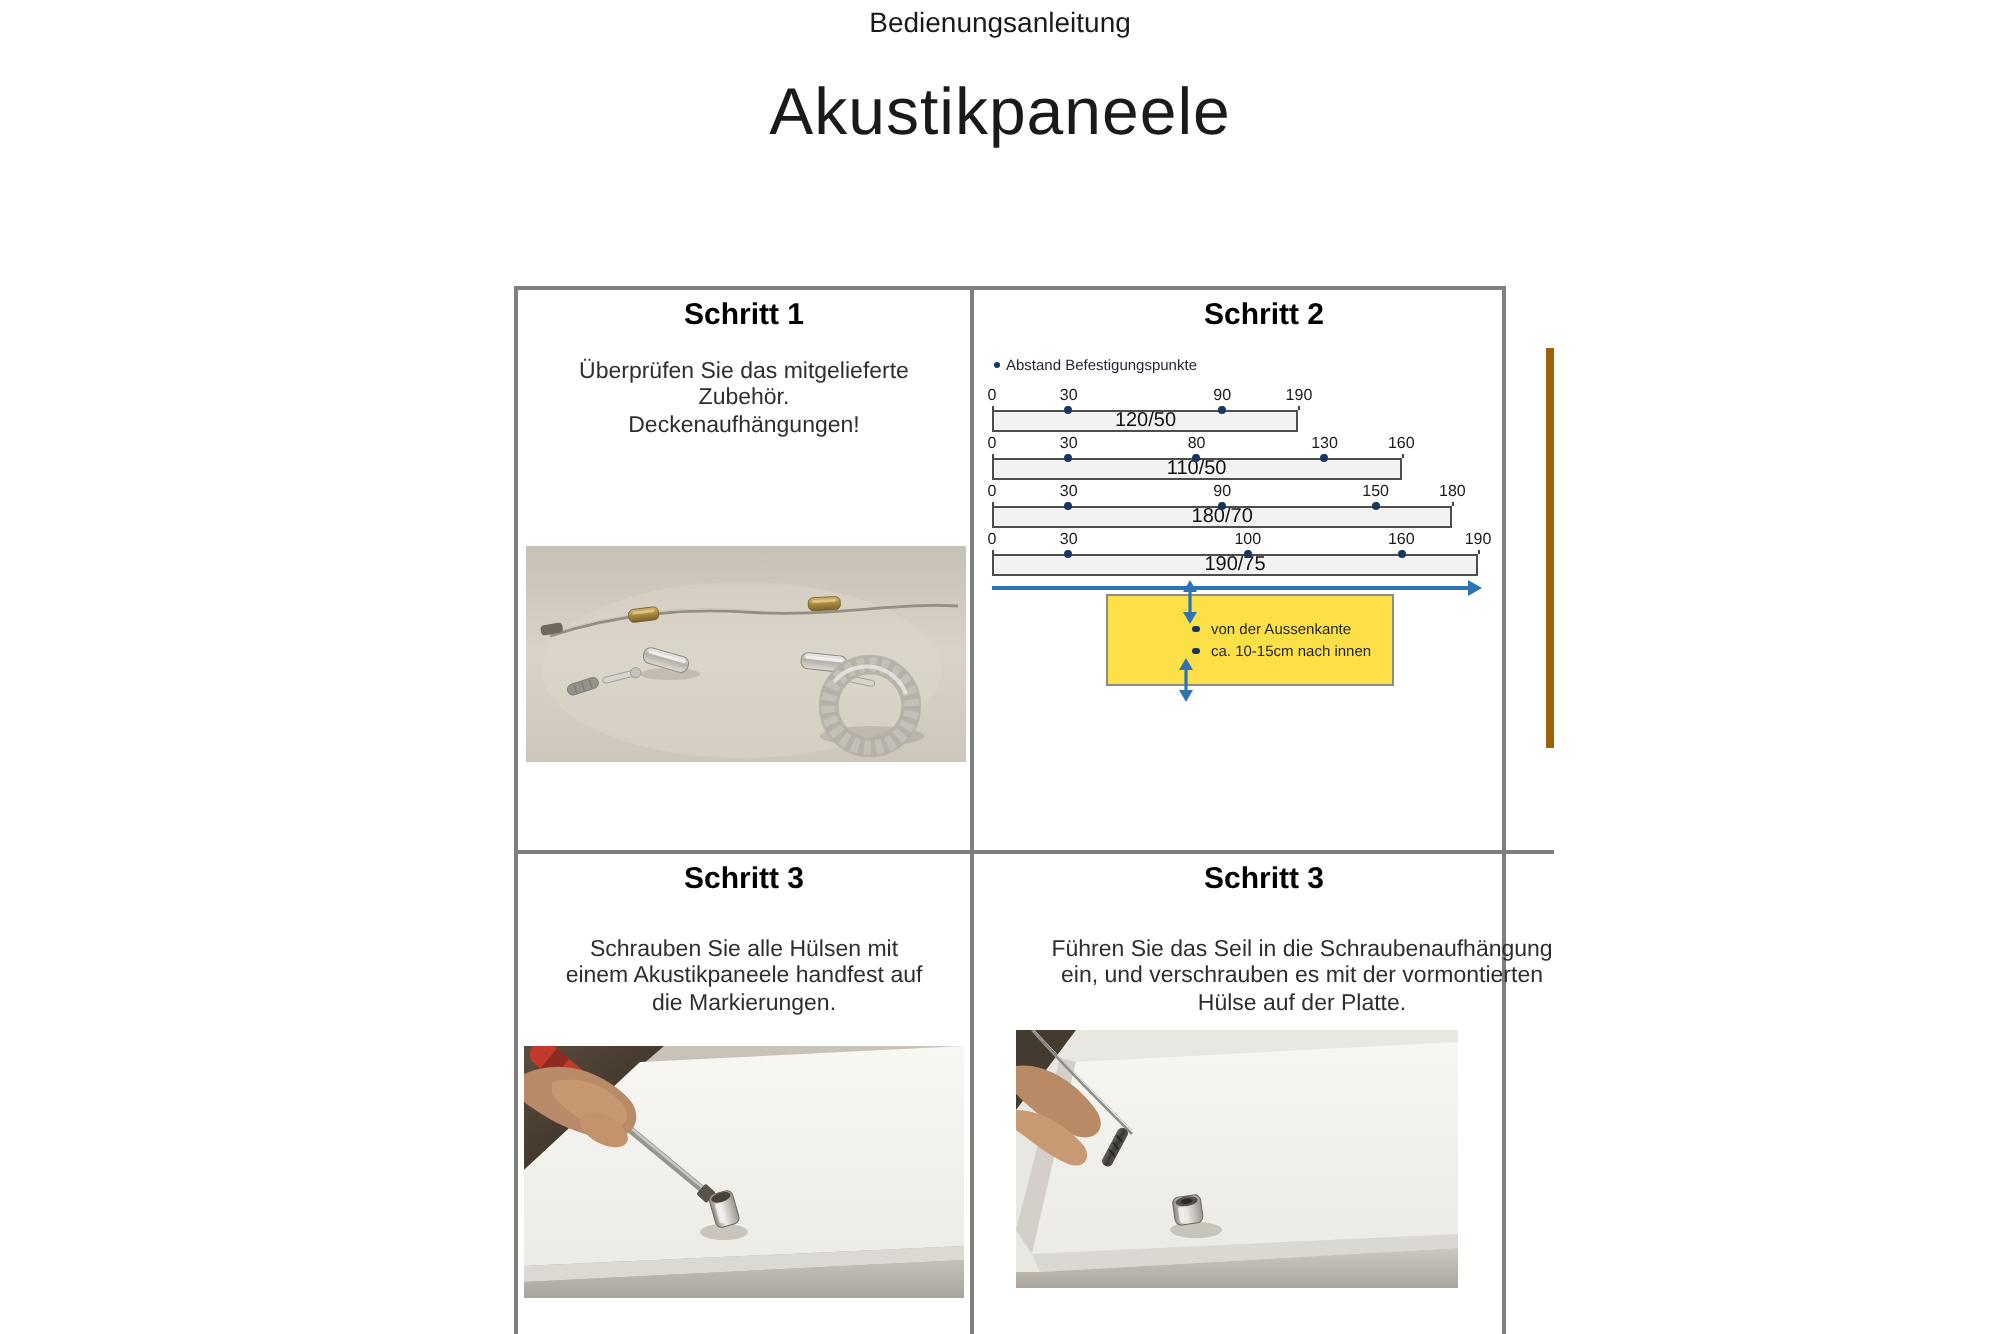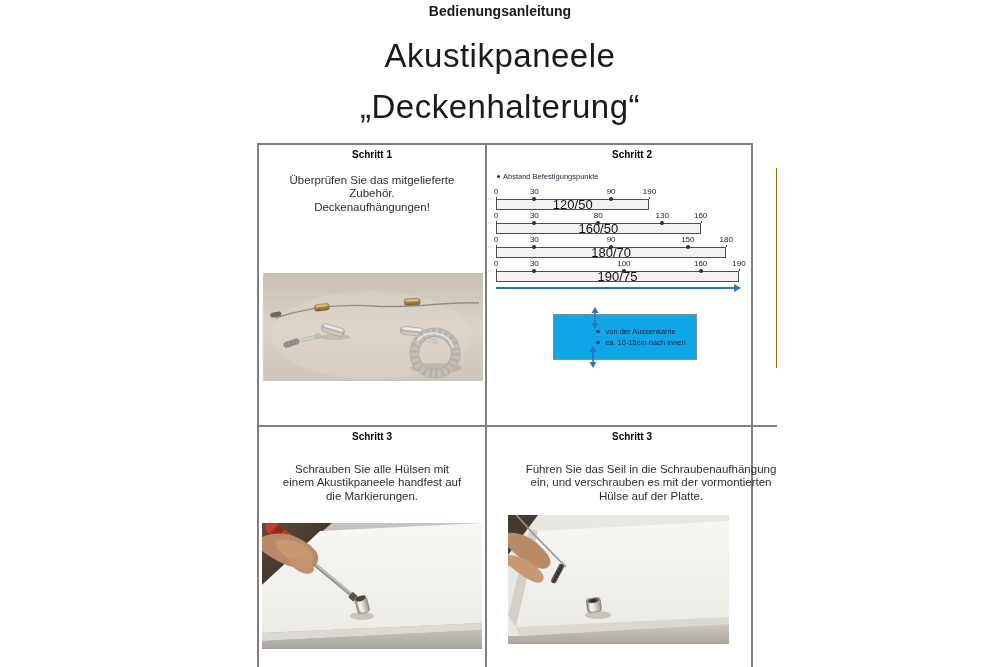--- a/index.html
+++ b/index.html
@@ -3,103 +3,102 @@
 <meta charset="utf-8">
 <style>
   html,body{margin:0;padding:0;}
   body{
     width:1000px;height:667px;overflow:hidden;position:relative;
     background:#ffffff;color:#262626;
     font-family:"Liberation Sans", sans-serif;
   }
   .doc-label{
     position:absolute;top:3px;left:0;width:1000px;text-align:center;
-    font-size:14px;font-weight:bold;color:#1a1a1a;
+    font-size:14px;font-weight:normal;color:#1a1a1a;
   }
   .big-title{
     position:absolute;top:30px;left:0;width:1000px;text-align:center;
     font-size:33px;line-height:51px;color:#1a1a1a;letter-spacing:0.5px;
   }
   .sheet{
     position:absolute;left:257px;top:143px;width:496px;height:530px;
     box-sizing:border-box;border:2px solid #7f7f7f;
     display:grid;grid-template-columns:228px 1fr;grid-template-rows:282px auto;
     background:#fff;
   }
   .cell{position:relative;box-sizing:border-box;}
   .cell.br{border-right:2px solid #7f7f7f;}
   .cell.bb{border-bottom:2px solid #7f7f7f;}
   .step-title{
-    margin:4px 0 0 0;text-align:center;font-size:10px;font-weight:bold;color:#000;
+    margin:4px 0 0 0;text-align:center;font-size:15px;font-weight:bold;color:#000;
   }
   .step-text{
     margin:14px auto 0 auto;text-align:center;font-size:11.5px;line-height:13.4px;color:#2e2e2e;
   }
   .step-text.tight{margin-top:0;}
   .w210{width:212px;} .w256{width:258px;} .w185{width:188px;} .w250{width:252px;margin-left:38px;}
   .photo{position:absolute;display:block;}
   
   .embed{
     position:relative;margin:8px 0 0 0;height:200px;
-    border-right:1px solid #a16207;
+    border-right:4px solid #a16207;
     padding:2px 6px 0 9px;box-sizing:border-box;
   }
   .legend{font-size:7.5px;color:#1f2430;margin:2px 0 0 1px;}
   .legend .dot{
     display:inline-block;width:3px;height:3px;border-radius:50%;
     background:var(--point,#17365d);vertical-align:1px;margin-right:3px;
   }
   .diagram{position:relative;margin-top:7px;width:243px;}
   .ruler-row{position:relative;height:24px;}
   .tick-layer{position:relative;height:11px;}
   .tick-label{
     position:absolute;top:0;transform:translateX(-50%);
     font-size:8px;line-height:8px;color:#1a1a1a;white-space:nowrap;
   }
   .tick-mark{position:absolute;top:8.5px;width:1px;height:2.5px;background:#444;}
   .bar-layer{position:relative;height:13px;}
   .panel-bar{
     position:absolute;left:0;top:0;height:11px;box-sizing:border-box;
     background:var(--bar-fill,#f2f2f2);border:1px solid var(--bar-border,#4d4d4d);
-    text-align:center;font-size:13px;line-height:10px;color:#111;
+    text-align:center;font-size:10px;line-height:10px;color:#111;
   }
   .mount-dot{
     position:absolute;top:-2px;width:4px;height:4px;border-radius:50%;
     background:var(--point,#17365d);transform:translateX(-50%);
   }
   .scale-arrow{
     position:relative;margin-top:3px;width:243px;height:2px;
     background:var(--arrow,#2e74b5);
   }
   .scale-arrow::after{
     content:'';position:absolute;right:-2px;top:-3px;width:0;height:0;
     border-left:7px solid var(--arrow,#2e74b5);
     border-top:4px solid transparent;border-bottom:4px solid transparent;
   }
   .note-box{
-    position:relative;margin:25px 0 0 57px;width:144px;height:46px;
-    box-sizing:border-box;border:1px solid #8a8a8a;background:#0ea5e9;
+    position:relative;margin:2px 0 0 57px;width:144px;height:46px;
+    box-sizing:border-box;border:1px solid #8a8a8a;background:#fde047;
     padding:11px 0 0 42px;
   }
   .note-row{font-size:7.5px;line-height:11px;color:#1f2430;white-space:nowrap;}
   .note-row .dot{
     display:inline-block;width:3.5px;height:3.5px;border-radius:50%;
     background:var(--point,#17365d);margin-right:6px;vertical-align:1px;
   }
   .v-arrow{position:absolute;width:10px;height:22px;}
   .v-arrow.top{left:36px;top:-8px;}
   .v-arrow.bottom{left:34px;bottom:-9px;}
 </style>
 </head>
 <body>
 
 <div class="doc-label">Bedienungsanleitung</div>
 <div class="big-title">
   <div>Akustikpaneele</div>
-  <div>„Deckenhalterung“</div>
 </div>
 
 <div class="sheet">
 
   <div class="cell br bb">
     <div class="step-title">Schritt 1</div>
     <div class="step-text w210">
       <div>Überprüfen Sie das mitgelieferte Zubehör.</div>
       <div>Deckenaufhängungen!</div>
     </div>
@@ -202,21 +201,21 @@
               <span class="tick-label" style="left: 15.7895%;">30</span>
               <div class="tick-mark" style="left: 15.7895%;"></div>
               <span class="tick-label" style="left: 42.1053%;">80</span>
               <div class="tick-mark" style="left: 42.1053%;"></div>
               <span class="tick-label" style="left: 68.4211%;">130</span>
               <div class="tick-mark" style="left: 68.4211%;"></div>
               <span class="tick-label" style="left: 84.2105%;">160</span>
               <div class="tick-mark" style="left: 84.2105%;"></div>
             </div>
             <div class="bar-layer">
-              <div class="panel-bar" style="width: 84.2105%;">160/50</div>
+              <div class="panel-bar" style="width: 84.2105%;">110/50</div>
               <div class="mount-dot" style="left: 15.7895%;"></div>
               <div class="mount-dot" style="left: 42.1053%;"></div>
               <div class="mount-dot" style="left: 68.4211%;"></div>
             </div>
           </div>
           <div class="ruler-row">
             <div class="tick-layer">
               <span class="tick-label" style="left: 0%;">0</span>
               <div class="tick-mark" style="left: 0%;"></div>
               <span class="tick-label" style="left: 15.7895%;">30</span>

